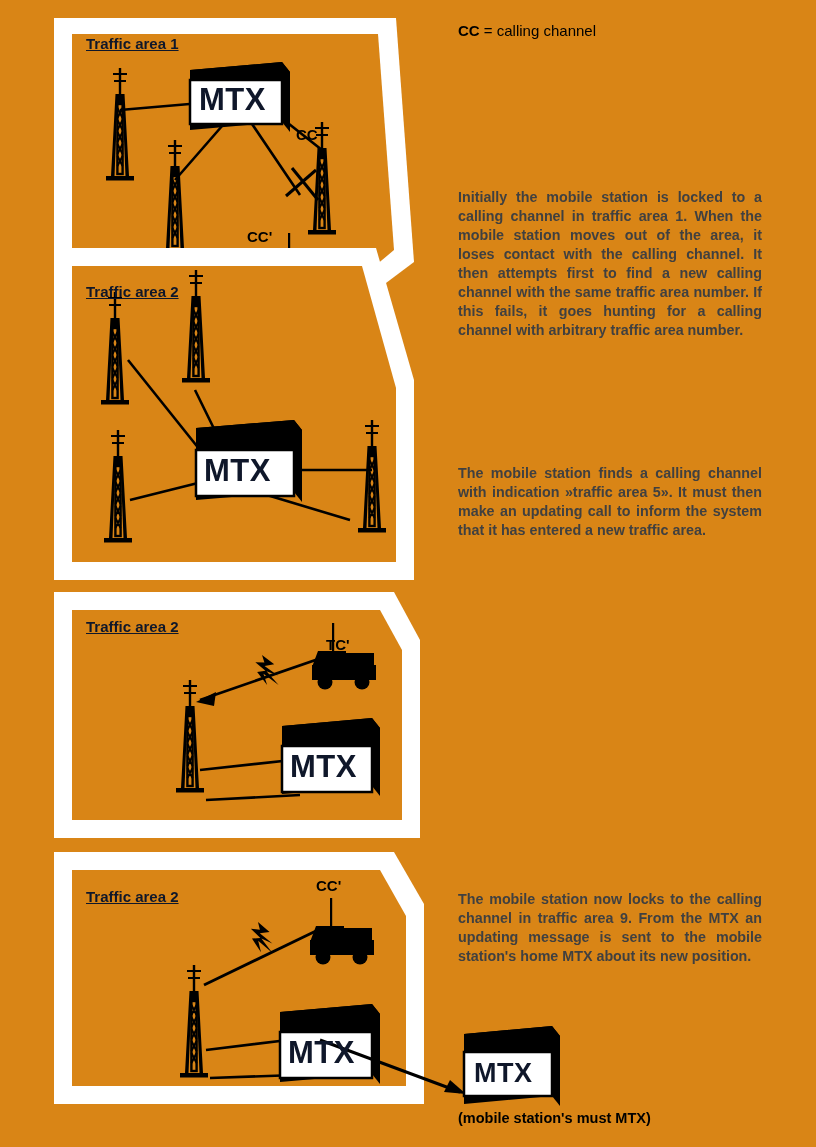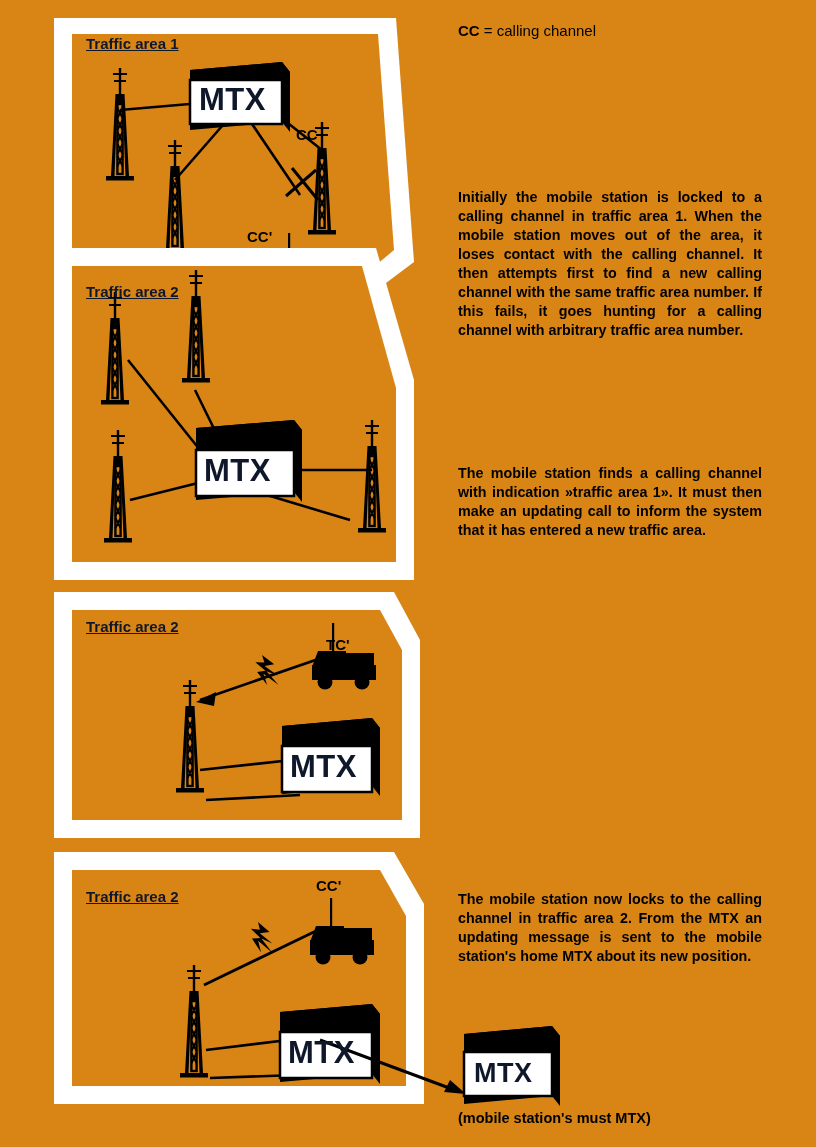--- a/index.html
+++ b/index.html
@@ -42,21 +42,21 @@
   .legend .row .eq {
     font-weight: normal;
   }
   .para {
     position: absolute;
     width: 304px;
     font-size: 14.3px;
     font-weight: bold;
     line-height: 1.33;
     text-align: justify;
-    color: #000000;
+    color: #404040;
   }
   .p1 { left: 458px; top: 188px; }
   .p2 { left: 458px; top: 464px; }
   .p3 { left: 458px; top: 617px; }
   .p4 { left: 458px; top: 890px; }
   .home-caption {
     position: absolute;
     left: 458px;
     top: 1110px;
     font-size: 14.5px;
@@ -230,22 +230,22 @@
     </g>
   </svg>
 
   <div class="legend">
     <div class="row">
       <span>CC</span><span class="eq"> = </span><span class="eq">calling channel</span>
     </div>
   </div>
 
   <div class="para p1">Initially the mobile station is locked to a calling channel in traffic area 1. When the mobile station moves out of the area, it loses contact with the calling channel. It then attempts first to find a new calling channel with the same traffic area number. If this fails, it goes hunting for a calling channel with arbitrary traffic area number.</div>
-  <div class="para p2">The mobile station finds a calling channel with indication »traffic area 1». It must then make an updating call to inform the system that it has entered a new traffic area.</div>
-  <div class="para p4">The mobile station now locks to the calling channel in traffic area 2. From the MTX an updating message is sent to the mobile station's home MTX about its new position.</div>
+  <div class="para p2">The mobile station finds a calling channel with indication »traffic area 5». It must then make an updating call to inform the system that it has entered a new traffic area.</div>
+  <div class="para p4">The mobile station now locks to the calling channel in traffic area 9. From the MTX an updating message is sent to the mobile station's home MTX about its new position.</div>
 
   <div class="home-caption">(mobile station's must MTX)</div>
 
   <div class="area-label" style="left:86px; top:35px;">Traffic area 1</div>
   <div class="mtx-label" style="left:199px; top:82px;">MTX</div>
   <div class="ch-label" style="left:296px; top:126px;">CC</div>
   <div class="ch-label" style="left:247px; top:228px;">CC'</div>
 
   <div class="area-label" style="left:86px; top:283px;">Traffic area 2</div>
   <div class="mtx-label" style="left:204px; top:453px;">MTX</div>

